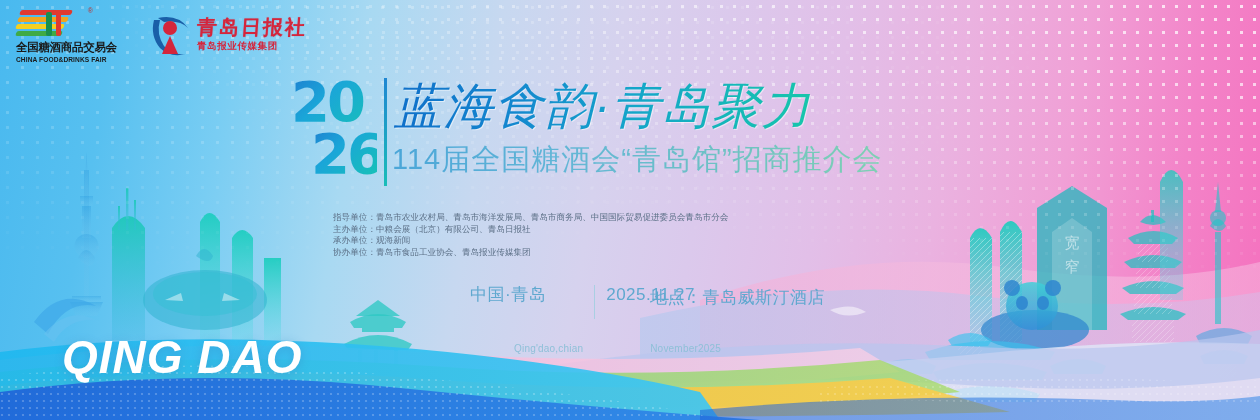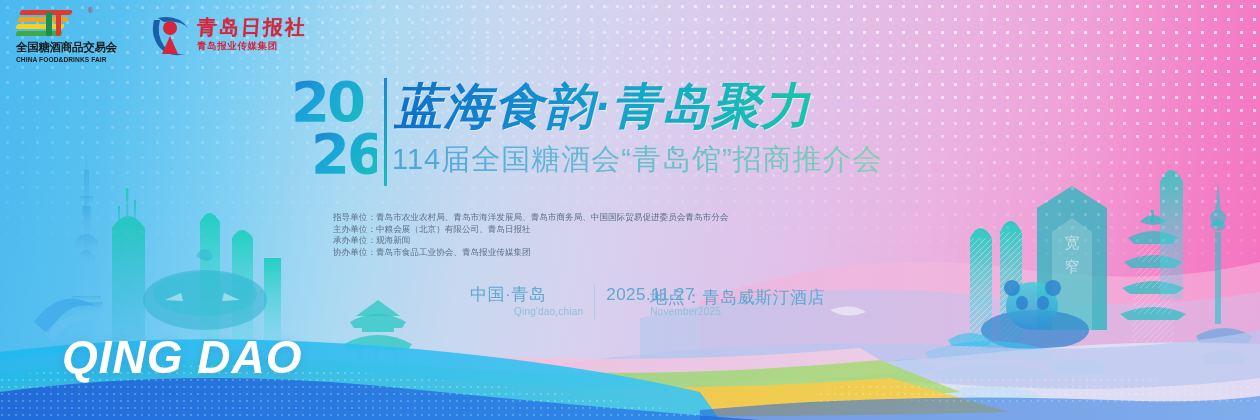--- a/index.html
+++ b/index.html
@@ -65,21 +65,21 @@
     background:linear-gradient(135deg,#1f7fd0 0%,#1aa6d8 40%,#17c2b6 100%);
     -webkit-background-clip:text;background-clip:text;color:transparent;}
   #year .yr2{margin-left:20px;}
 
   .divider{position:absolute;left:384px;top:78px;width:3px;height:108px;
     background:linear-gradient(180deg,#1f86d2,#19bdb8);}
 
   
   #title{
     position:absolute;left:394px;top:74px;
-    font-size:49px;font-weight:bold;font-style:italic;letter-spacing:1px;
+    font-size:49px;font-weight:normal;font-style:italic;letter-spacing:1px;
     background:linear-gradient(90deg,#0f6fc9 0%,#1487cf 28%,#14a6c9 58%,#17c6ab 100%);
     -webkit-background-clip:text;background-clip:text;color:transparent;
     white-space:nowrap;
     filter:drop-shadow(1px 1px 0 rgba(255,255,255,.5));
   }
   #subtitle{
     position:absolute;left:392px;top:140px;
     font-size:29px;letter-spacing:1px;white-space:nowrap;
     background:linear-gradient(90deg,#4ba6d8 0%,#63b6d6 35%,#6fc3c2 70%,#7fd0b4 100%);
     -webkit-background-clip:text;background-clip:text;color:transparent;
@@ -89,21 +89,21 @@
     font-size:15.5px;letter-spacing:.1px;white-space:nowrap;color:#63c4dd;
   }
   #subtitle-en sup{font-size:9px;}
 
   
   #orgs{position:absolute;left:333px;top:212px;color:#5b6f86;font-size:8.6px;line-height:11.6px;}
   #orgs .line{white-space:nowrap;}
 
   
   #datebar{position:absolute;left:470px;top:285px;display:flex;align-items:flex-start;}
-  .db-col{display:flex;flex-direction:column;}
+  .db-col{display:flex;flex-direction:column;gap:37px;}
   .db-cn{font-size:17px;color:#5fa8cf;letter-spacing:.5px;line-height:20px;white-space:nowrap;}
   .db-en{font-size:10px;color:#8fc0d8;letter-spacing:.2px;margin-top:1px;white-space:nowrap;margin-left:44px;}
   .db-sep{width:1px;height:34px;background:#a9cfe2;margin:0 11px;}
   #venue{position:absolute;left:650px;top:286px;font-size:17px;color:#5fa8cf;letter-spacing:.5px;white-space:nowrap;}
 
   
   #qingdao{
     position:absolute;left:62px;top:330px;
     font-size:46px;font-weight:bold;font-style:italic;color:#ffffff;
     letter-spacing:1px;

